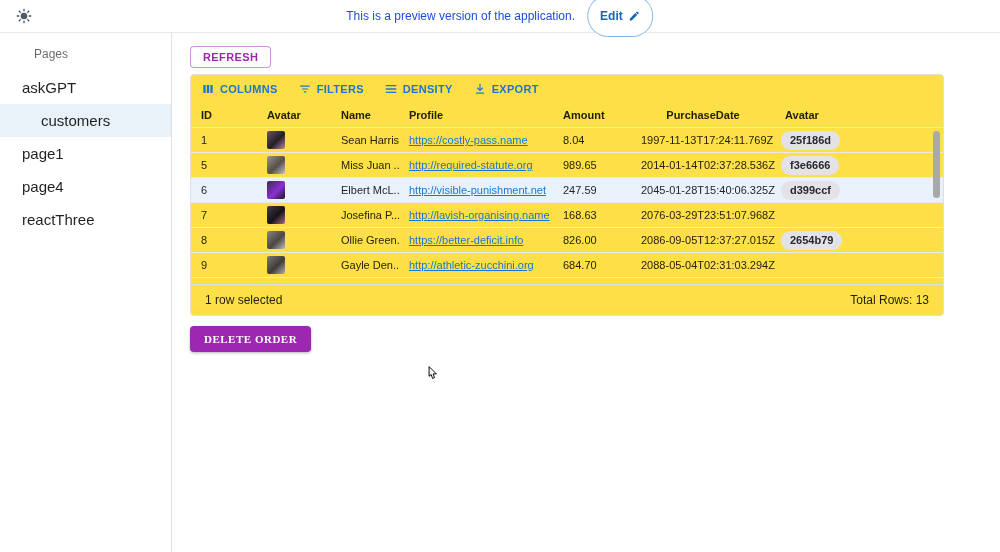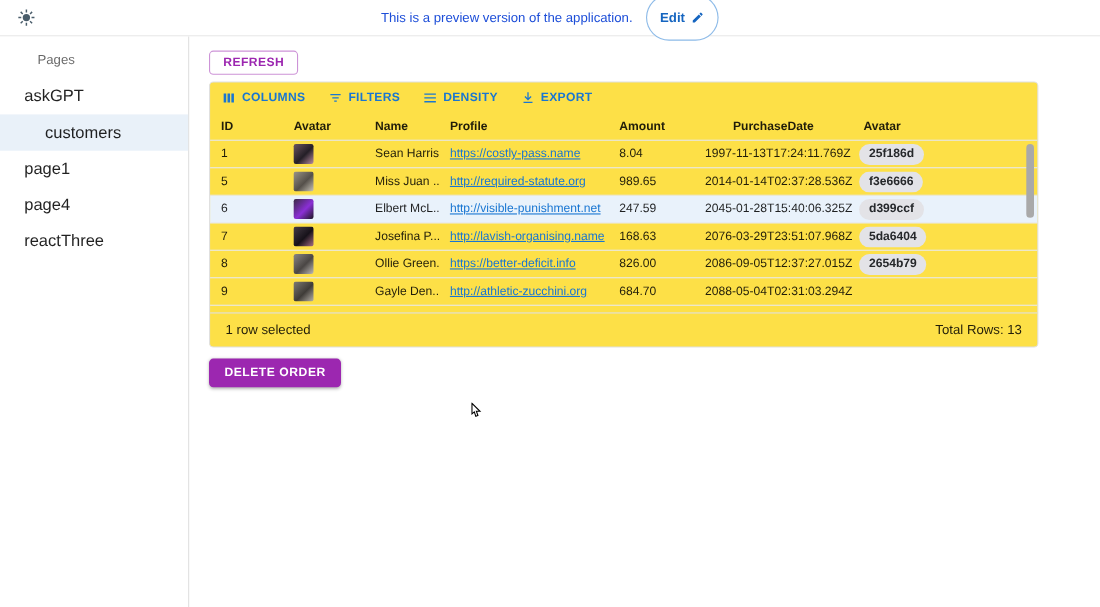--- a/index.html
+++ b/index.html
@@ -39,21 +39,21 @@
   .cell { padding-left:10px; overflow:hidden; white-space:nowrap; }
   .cell.right { text-align:center; padding-right:10px; padding-left:0; }
   .cell a { color:#1976d2; text-decoration:underline; cursor:pointer; }
   .avatar { width:18px; height:18px; border-radius:2px; display:block; }
   .chip { display:inline-flex; align-items:center; height:19px; padding:0 9px; border-radius:10px; background:#e3e3e7; color:#26282b; font-size:11px;font-weight:bold; }
   .rows-spacer { height:6px; }
   .grid-footer { border-top:1px solid #e0e0e0; height:31px; display:flex; align-items:center; justify-content:space-between; padding:0 14px 0 14px; font-size:12px; }
 
   .v-scrollbar { position:absolute; right:3px; top:56px; width:7px; height:67px; background:#a9a9a9; border-radius:4px; cursor:pointer; }
 
-  .delete-btn { margin-top:10px; background:#9c27b0; color:#fff; border:none; border-radius:4px; font-size:11px; font-weight:bold; letter-spacing:.5px; padding:7px 14px; cursor:pointer; box-shadow:0 1px 3px rgba(0,0,0,.3); font-family:Liberation Sans, sans-serif; }
+  .delete-btn { margin-top:10px; background:#9c27b0; color:#fff; border:none; border-radius:4px; font-size:11px; font-weight:bold; letter-spacing:.5px; padding:7px 14px; cursor:pointer; box-shadow:0 1px 3px rgba(0,0,0,.3); font-family:Liberation Serif, serif; }
 
   .cursor { position:absolute; left:252px; top:333px; pointer-events:none; z-index:10; }
 </style>
 </head>
 <body>
 
 <header class="topbar">
   <div class="topbar-center">
     <span class="preview-text">This is a preview version of the application.</span>
     <button class="edit-btn">
@@ -170,21 +170,20 @@
           </div>
           <div class="grid-row">
             <div class="cell">7</div>
             <div class="cell">
               <span class="avatar" style="background: linear-gradient(135deg, rgb(69, 60, 70) 0%, rgb(23, 18, 26) 55%, rgb(168, 111, 133) 100%);"></span>
             </div>
             <div class="cell">Josefina P...</div>
             <div class="cell"><a>http://lavish-organising.name</a></div>
             <div class="cell">168.63</div>
             <div class="cell right">2076-03-29T23:51:07.968Z</div>
-            <div class="cell" style="padding-left: 6px;"><span class="chip">5da6404</span></div>
           </div>
           <div class="grid-row">
             <div class="cell">8</div>
             <div class="cell">
               <span class="avatar" style="background: linear-gradient(135deg, rgb(138, 134, 132) 0%, rgb(74, 70, 68) 55%, rgb(189, 185, 181) 100%);"></span>
             </div>
             <div class="cell">Ollie Green...</div>
             <div class="cell"><a>https://better-deficit.info</a></div>
             <div class="cell">826.00</div>
             <div class="cell right">2086-09-05T12:37:27.015Z</div>

